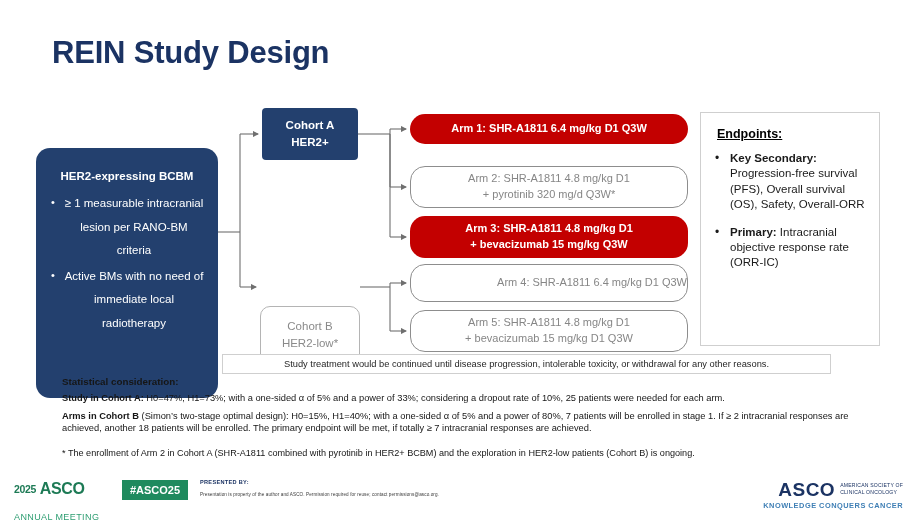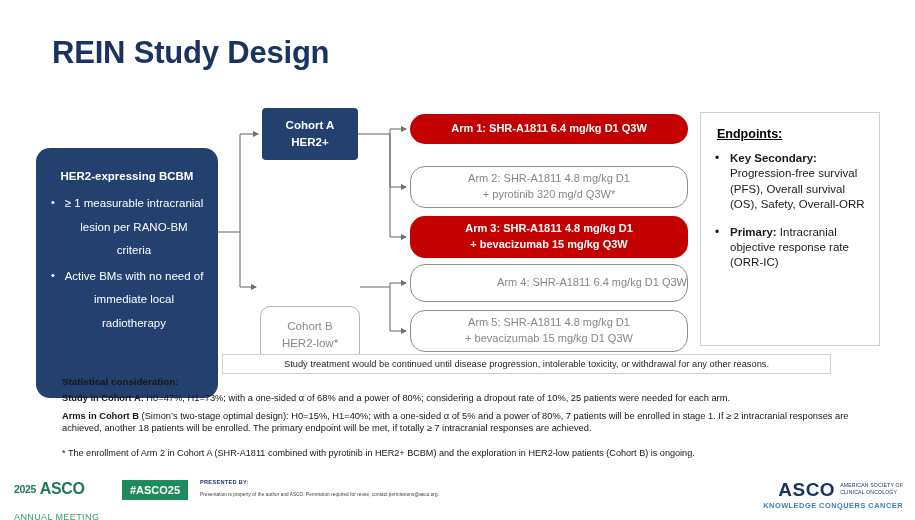--- a/index.html
+++ b/index.html
@@ -423,21 +423,21 @@
       </li>
     </ul>
   </div>
 
   <div class="treatment-bar">Study treatment would be continued until disease progression, intolerable toxicity, or withdrawal for any other reasons.</div>
 </div>
 
 <div class="stats">
   <div class="stats-heading">Statistical consideration:</div>
   <div class="stats-line">
-    <b>Study in Cohort A:</b><span> H0=47%, H1=73%; with a one-sided α of 68% and a power of 80%; considering a dropout rate of 10%, 25 patients were needed for each arm.</span>
+    <b>Study in Cohort A:</b><span> H0=47%, H1=73%; with a one-sided α of 5% and a power of 33%; considering a dropout rate of 10%, 25 patients were needed for each arm.</span>
   </div>
   <div class="stats-line">
     <b>Arms in Cohort B</b><span> (Simon’s two-stage optimal design): H0=15%, H1=40%; with a one-sided α of 5% and a power of 80%, 7 patients will be enrolled in stage 1. If ≥ 2 intracranial responses are achieved, another 18 patients will be enrolled. The primary endpoint will be met, if totally ≥ 7 intracranial responses are achieved.</span>
   </div>
 </div>
 
 <div class="footnote">* The enrollment of Arm 2 in Cohort A (SHR-A1811 combined with pyrotinib in HER2+ BCBM) and the exploration in HER2-low patients (Cohort B) is ongoing.</div>
 
 <div class="footer">
 

